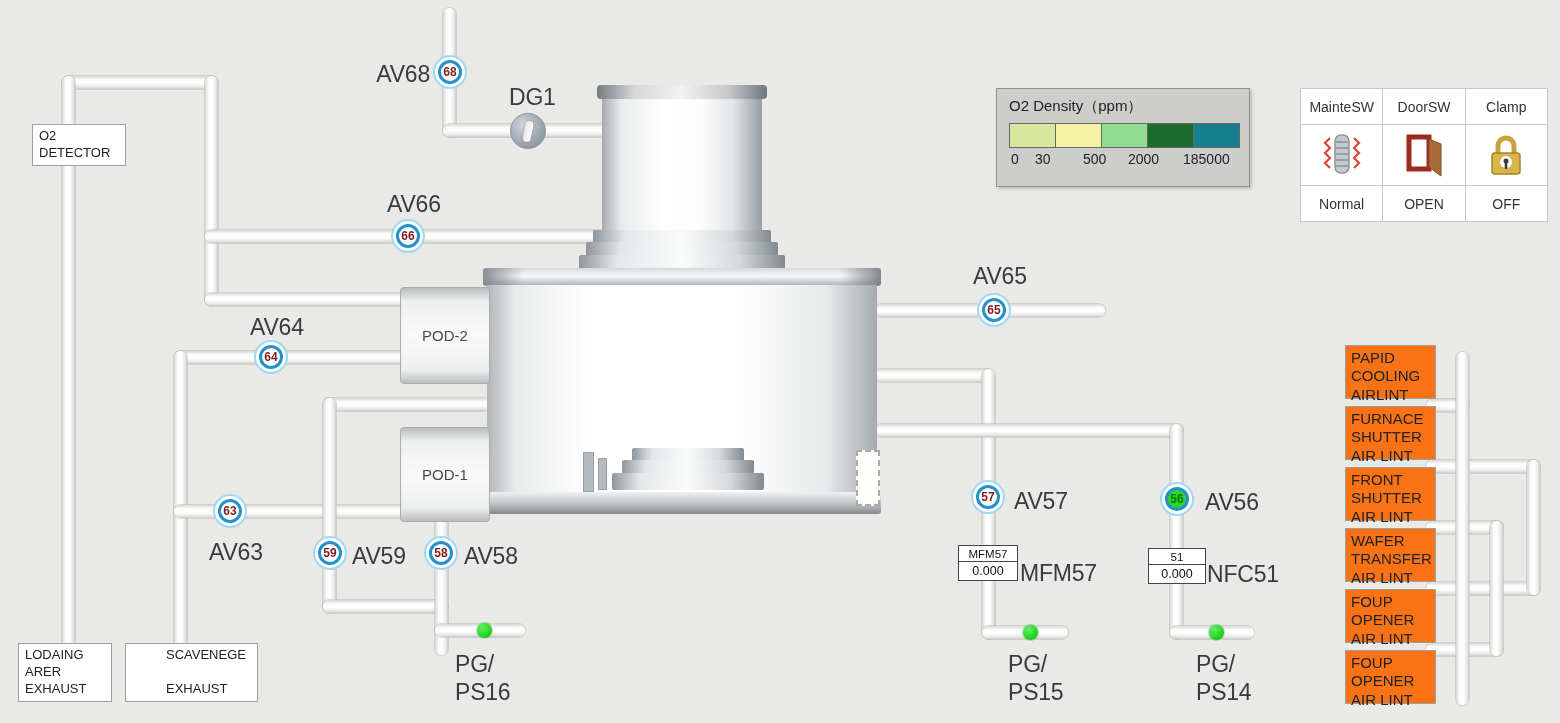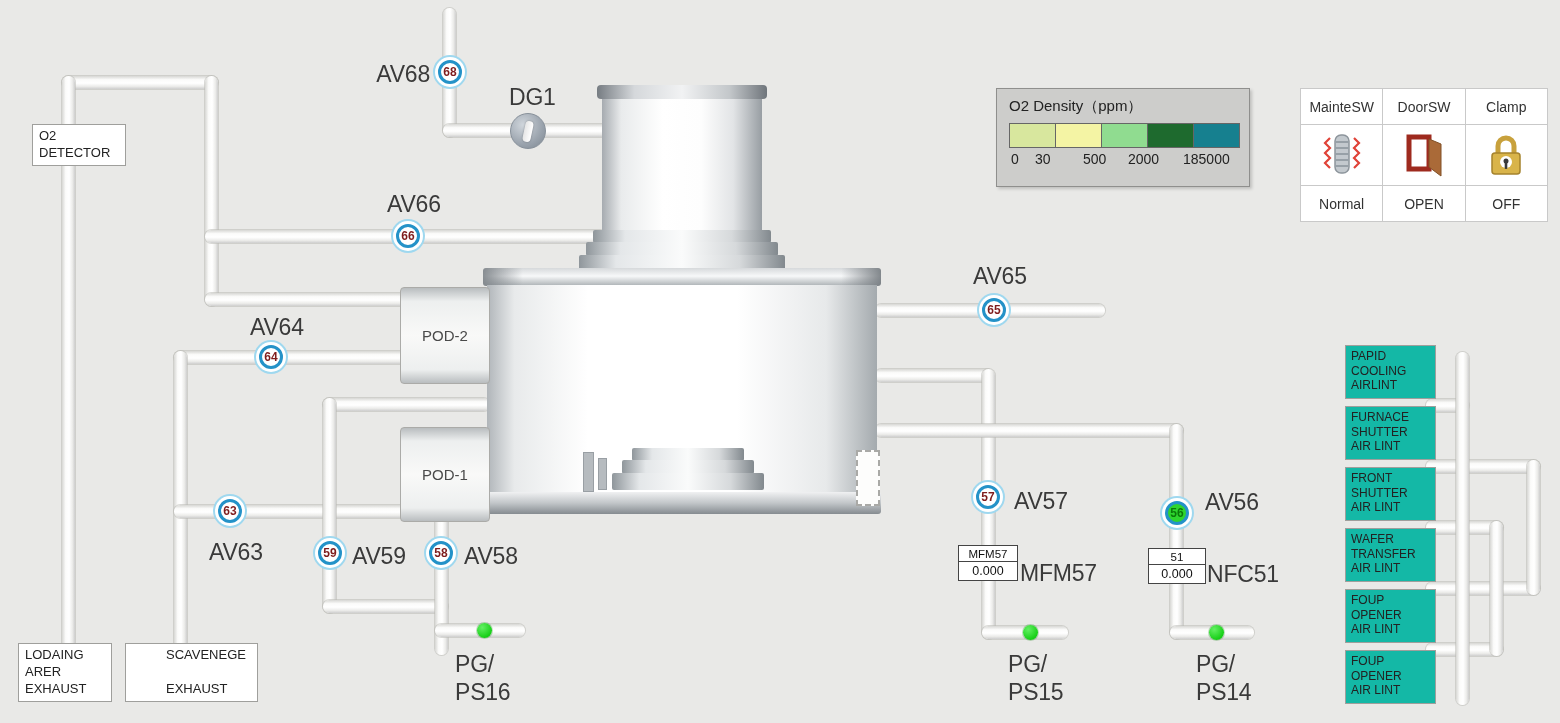--- a/index.html
+++ b/index.html
@@ -29,21 +29,21 @@
   .valve{position:absolute;width:18px;height:18px;border-radius:50%;background:#fff;border:3px solid #2492c8;box-shadow:0 0 0 3px #ffffff,0 0 0 5px #9fd8ef;display:flex;align-items:center;justify-content:center;font-size:12px;font-weight:bold;color:#7f1d1d;z-index:5;cursor:pointer;}
   .valve.green{background:#2ed52e;color:#0a7a0a;}
   .dg1{position:absolute;left:510px;top:113px;width:34px;height:34px;border-radius:50%;background:radial-gradient(circle at 35% 32%,#d0d6dc,#99a2ac 62%,#7d8791);border:1px solid #87909a;z-index:5;cursor:pointer;}
   .dg1::after{content:"";position:absolute;left:50%;top:50%;width:8px;height:21px;margin:-10px 0 0 -4px;background:linear-gradient(90deg,#e6e6e6,#ffffff);border-radius:4px;transform:rotate(12deg);box-shadow:0 0 2px rgba(0,0,0,.35);}
   .gdot{position:absolute;width:15px;height:15px;border-radius:50%;background:radial-gradient(circle at 35% 30%,#63f063,#17cf17 70%,#0fb30f);box-shadow:0 0 0 1px rgba(0,120,0,.25);z-index:5;}
 
   
   .tag{position:absolute;font-size:23px;color:#3a3a3a;letter-spacing:-.2px;white-space:pre-line;z-index:6;line-height:1.2;}
   .tag.r{text-align:right;}
   .lbox{position:absolute;background:#fff;border:1px solid #9f9f9c;padding:3px 6px;font-size:13px;line-height:1.3;color:#222;white-space:pre-line;z-index:4;}
-  .rbox{position:absolute;left:1345px;width:79px;height:46px;background:#14b8a6;border:1px solid #9f9f9c;padding:3px 5px;font-size:12px;line-height:1.22;color:#222;white-space:pre-line;z-index:4;}
+  .rbox{position:absolute;left:1345px;width:79px;height:46px;background:#f97316;border:1px solid #9f9f9c;padding:3px 5px;font-size:15px;line-height:1.22;color:#222;white-space:pre-line;z-index:4;}
   .meter{position:absolute;background:#fff;border:1px solid #444;z-index:4;text-align:center;color:#111;}
   .meter .m-top{border-bottom:1px solid #444;font-size:11.5px;padding:2px 2px 1px;}
   .meter .m-val{font-size:12.5px;padding:2px 2px;}
 
   
   .legend{position:absolute;left:996px;top:88px;width:252px;height:97px;background:#cdcdcb;border:1px solid #8f8f8d;box-shadow:2px 2px 3px rgba(0,0,0,.18);z-index:6;}
   .legend-title{position:absolute;left:12px;top:8px;font-size:15px;color:#222;}
   .legend-swatches{position:absolute;left:12px;top:34px;display:flex;}
   .legend-swatches .sw{width:45px;height:23px;border:1px solid #666;margin-right:-1px;}
   .legend .tick{position:absolute;top:62px;font-size:14px;color:#222;}
@@ -127,21 +127,21 @@
     </div>
   <div class="valve" style="left:318px;top:541px;">
       <span>59</span>
     </div>
   <div class="valve" style="left:429px;top:541px;">
       <span>58</span>
     </div>
   <div class="valve" style="left:976px;top:485px;">
       <span>57</span>
     </div>
-  <div class="valve green" style="left:1165px;top:501px;justify-content:center;">
+  <div class="valve green" style="left:1165px;top:487px;justify-content:center;">
       <span>56</span>
     </div>
   <div class="dg1"></div>
 
   <div class="gdot" style="left:477px;top:623px;"></div>
   <div class="gdot" style="left:1023px;top:625px;"></div>
   <div class="gdot" style="left:1209px;top:625px;"></div>
 
   <div class="tag r" style="left:345px;top:61px;width:85px;">AV68</div>
   <div class="tag" style="left:509px;top:84px;">DG1</div>

